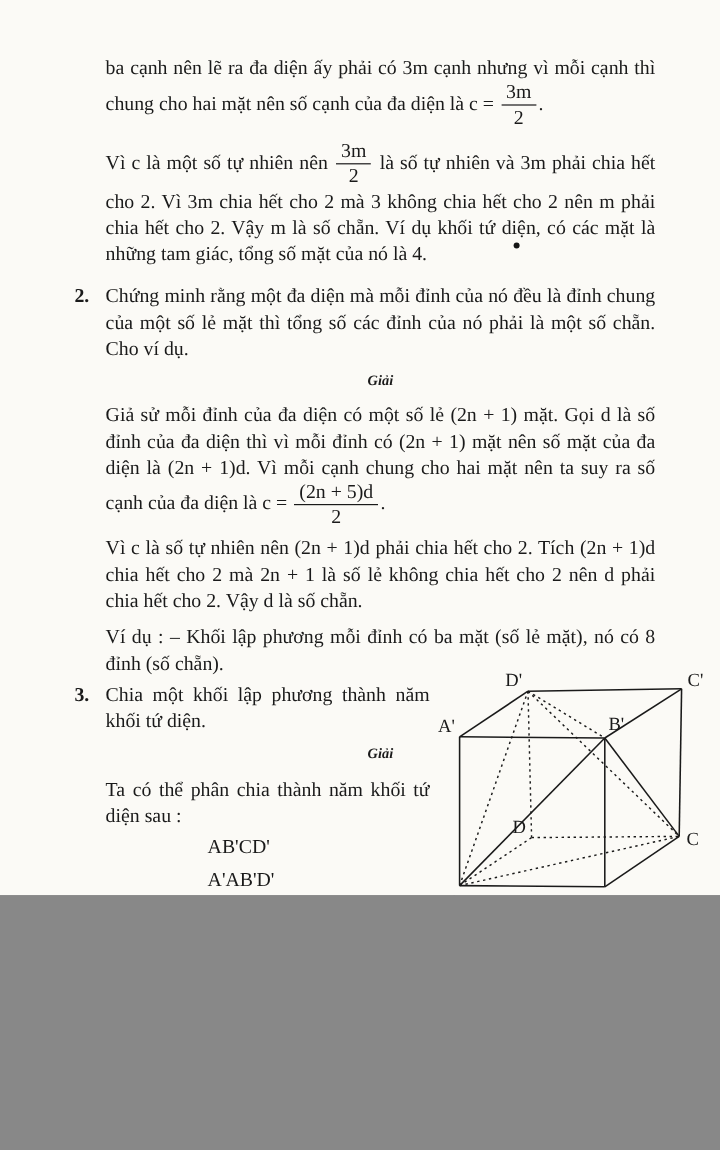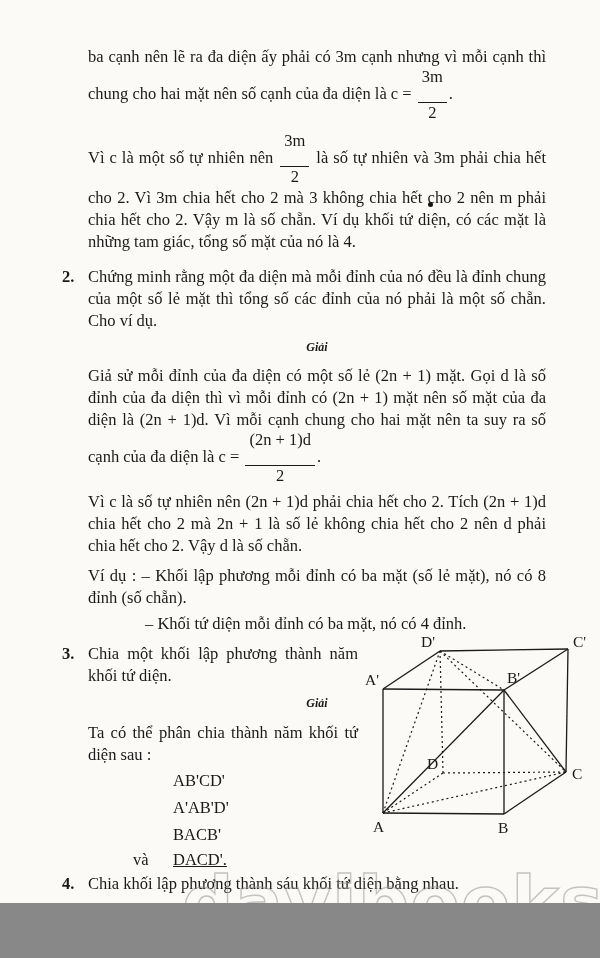--- a/index.html
+++ b/index.html
@@ -1,18 +1,18 @@
 <!DOCTYPE html>
 <html><head>
 <meta charset="utf-8">
 <style>
   html,body{margin:0;padding:0;background:#888;}
   .page{
     position:relative;
-    width:600px;height:903px;
+    width:600px;height:746px;
     background:#fbfaf6;
     font-family:"Liberation Serif", serif;
     font-size:16.5px;
     line-height:22px;
     color:#1a1a1a;
     overflow:hidden;
   }
   .content{
     position:absolute;
     left:88px; top:46px;
@@ -31,21 +31,21 @@
     font-size:12px;
     margin:3px 0 7px 0;
   }
   .frac{
     display:inline-block;
     vertical-align:middle;
     text-align:center;
     line-height:1.1;
     margin:0 2px;
   }
-  .frac .fnum{display:block; padding:0 4px 16px 4px; border-bottom:1.4px solid #1a1a1a;text-align:right;}
+  .frac .fnum{display:block; padding:0 4px 1px 4px; border-bottom:1.4px solid #1a1a1a;text-align:right;}
   .frac .fden{display:block; padding-top:1px;}
   .sec3{position:relative; height:228px; margin-bottom:2px;}
   .sec3-col{width:270px;}
   .sec3 .giai{width:458px; margin:5px 0 8px 0;}
   .tetra-list{margin:2px 0 0 85px; line-height:25px;}
   .tetra-last{position:relative; line-height:25px; margin-left:85px;text-decoration:underline;}
   .va{position:absolute; left:-40px;}
   .fig{
     position:absolute; left:277px; top:-10px;
     width:235px; height:212px;
@@ -94,27 +94,26 @@
 
     <p style="margin-bottom:13px"><span>Vì c là một số tự nhiên nên </span><span class="frac"><span class="fnum">3m</span><span class="fden">2</span></span><span> là số tự nhiên và 3m phải chia hết cho 2. Vì 3m chia hết cho 2 mà 3 không chia hết cho 2 nên m phải chia hết cho 2. Vậy m là số chẵn. Ví dụ khối tứ diện, có các mặt là những tam giác, tổng số mặt của nó là 4.</span></p>
 
     <div class="item">
       <span class="item-num">2.</span>
       <p style="margin-bottom:4px">Chứng minh rằng một đa diện mà mỗi đỉnh của nó đều là đỉnh chung của một số lẻ mặt thì tổng số các đỉnh của nó phải là một số chẵn. Cho ví dụ.</p>
     </div>
 
     <div class="giai">Giải</div>
 
-    <p style="margin-bottom:6px"><span>Giả sử mỗi đỉnh của đa diện có một số lẻ (2n + 1) mặt. Gọi d là số đỉnh của đa diện thì vì mỗi đỉnh có (2n + 1) mặt nên số mặt của đa diện là (2n + 1)d. Vì mỗi cạnh chung cho hai mặt nên ta suy ra số cạnh của đa diện là c = </span><span class="frac"><span class="fnum">(2n + 1)d</span><span class="fden">2</span></span><span>.</span></p>
+    <p style="margin-bottom:6px"><span>Giả sử mỗi đỉnh của đa diện có một số lẻ (2n + 1) mặt. Gọi d là số đỉnh của đa diện thì vì mỗi đỉnh có (2n + 1) mặt nên số mặt của đa diện là (2n + 1)d. Vì mỗi cạnh chung cho hai mặt nên ta suy ra số cạnh của đa diện là c = </span><span class="frac"><span class="fnum">(2n + 5)d</span><span class="fden">2</span></span><span>.</span></p>
 
     <p style="margin-bottom:8px">Vì c là số tự nhiên nên (2n + 1)d phải chia hết cho 2. Tích (2n + 1)d chia hết cho 2 mà 2n + 1 là số lẻ không chia hết cho 2 nên d phải chia hết cho 2. Vậy d là số chẵn.</p>
 
     <p style="margin-bottom:4px">Ví dụ : – Khối lập phương mỗi đỉnh có ba mặt (số lẻ mặt), nó có 8 đỉnh (số chẵn).</p>
 
-    <p class="indent-dash" style="margin-bottom:8px">– Khối tứ diện mỗi đỉnh có ba mặt, nó có 4 đỉnh.</p>
 
     <div class="sec3">
       <div class="item sec3-col">
         <span class="item-num">3.</span>
         <p style="margin-bottom:2px">Chia một khối lập phương thành năm khối tứ diện.</p>
       </div>
       <div class="giai">Giải</div>
       <div class="sec3-col">
         <p style="margin-bottom:2px">Ta có thể phân chia thành năm khối tứ diện sau :</p>
         <div class="tetra-list">AB'CD'</div>

